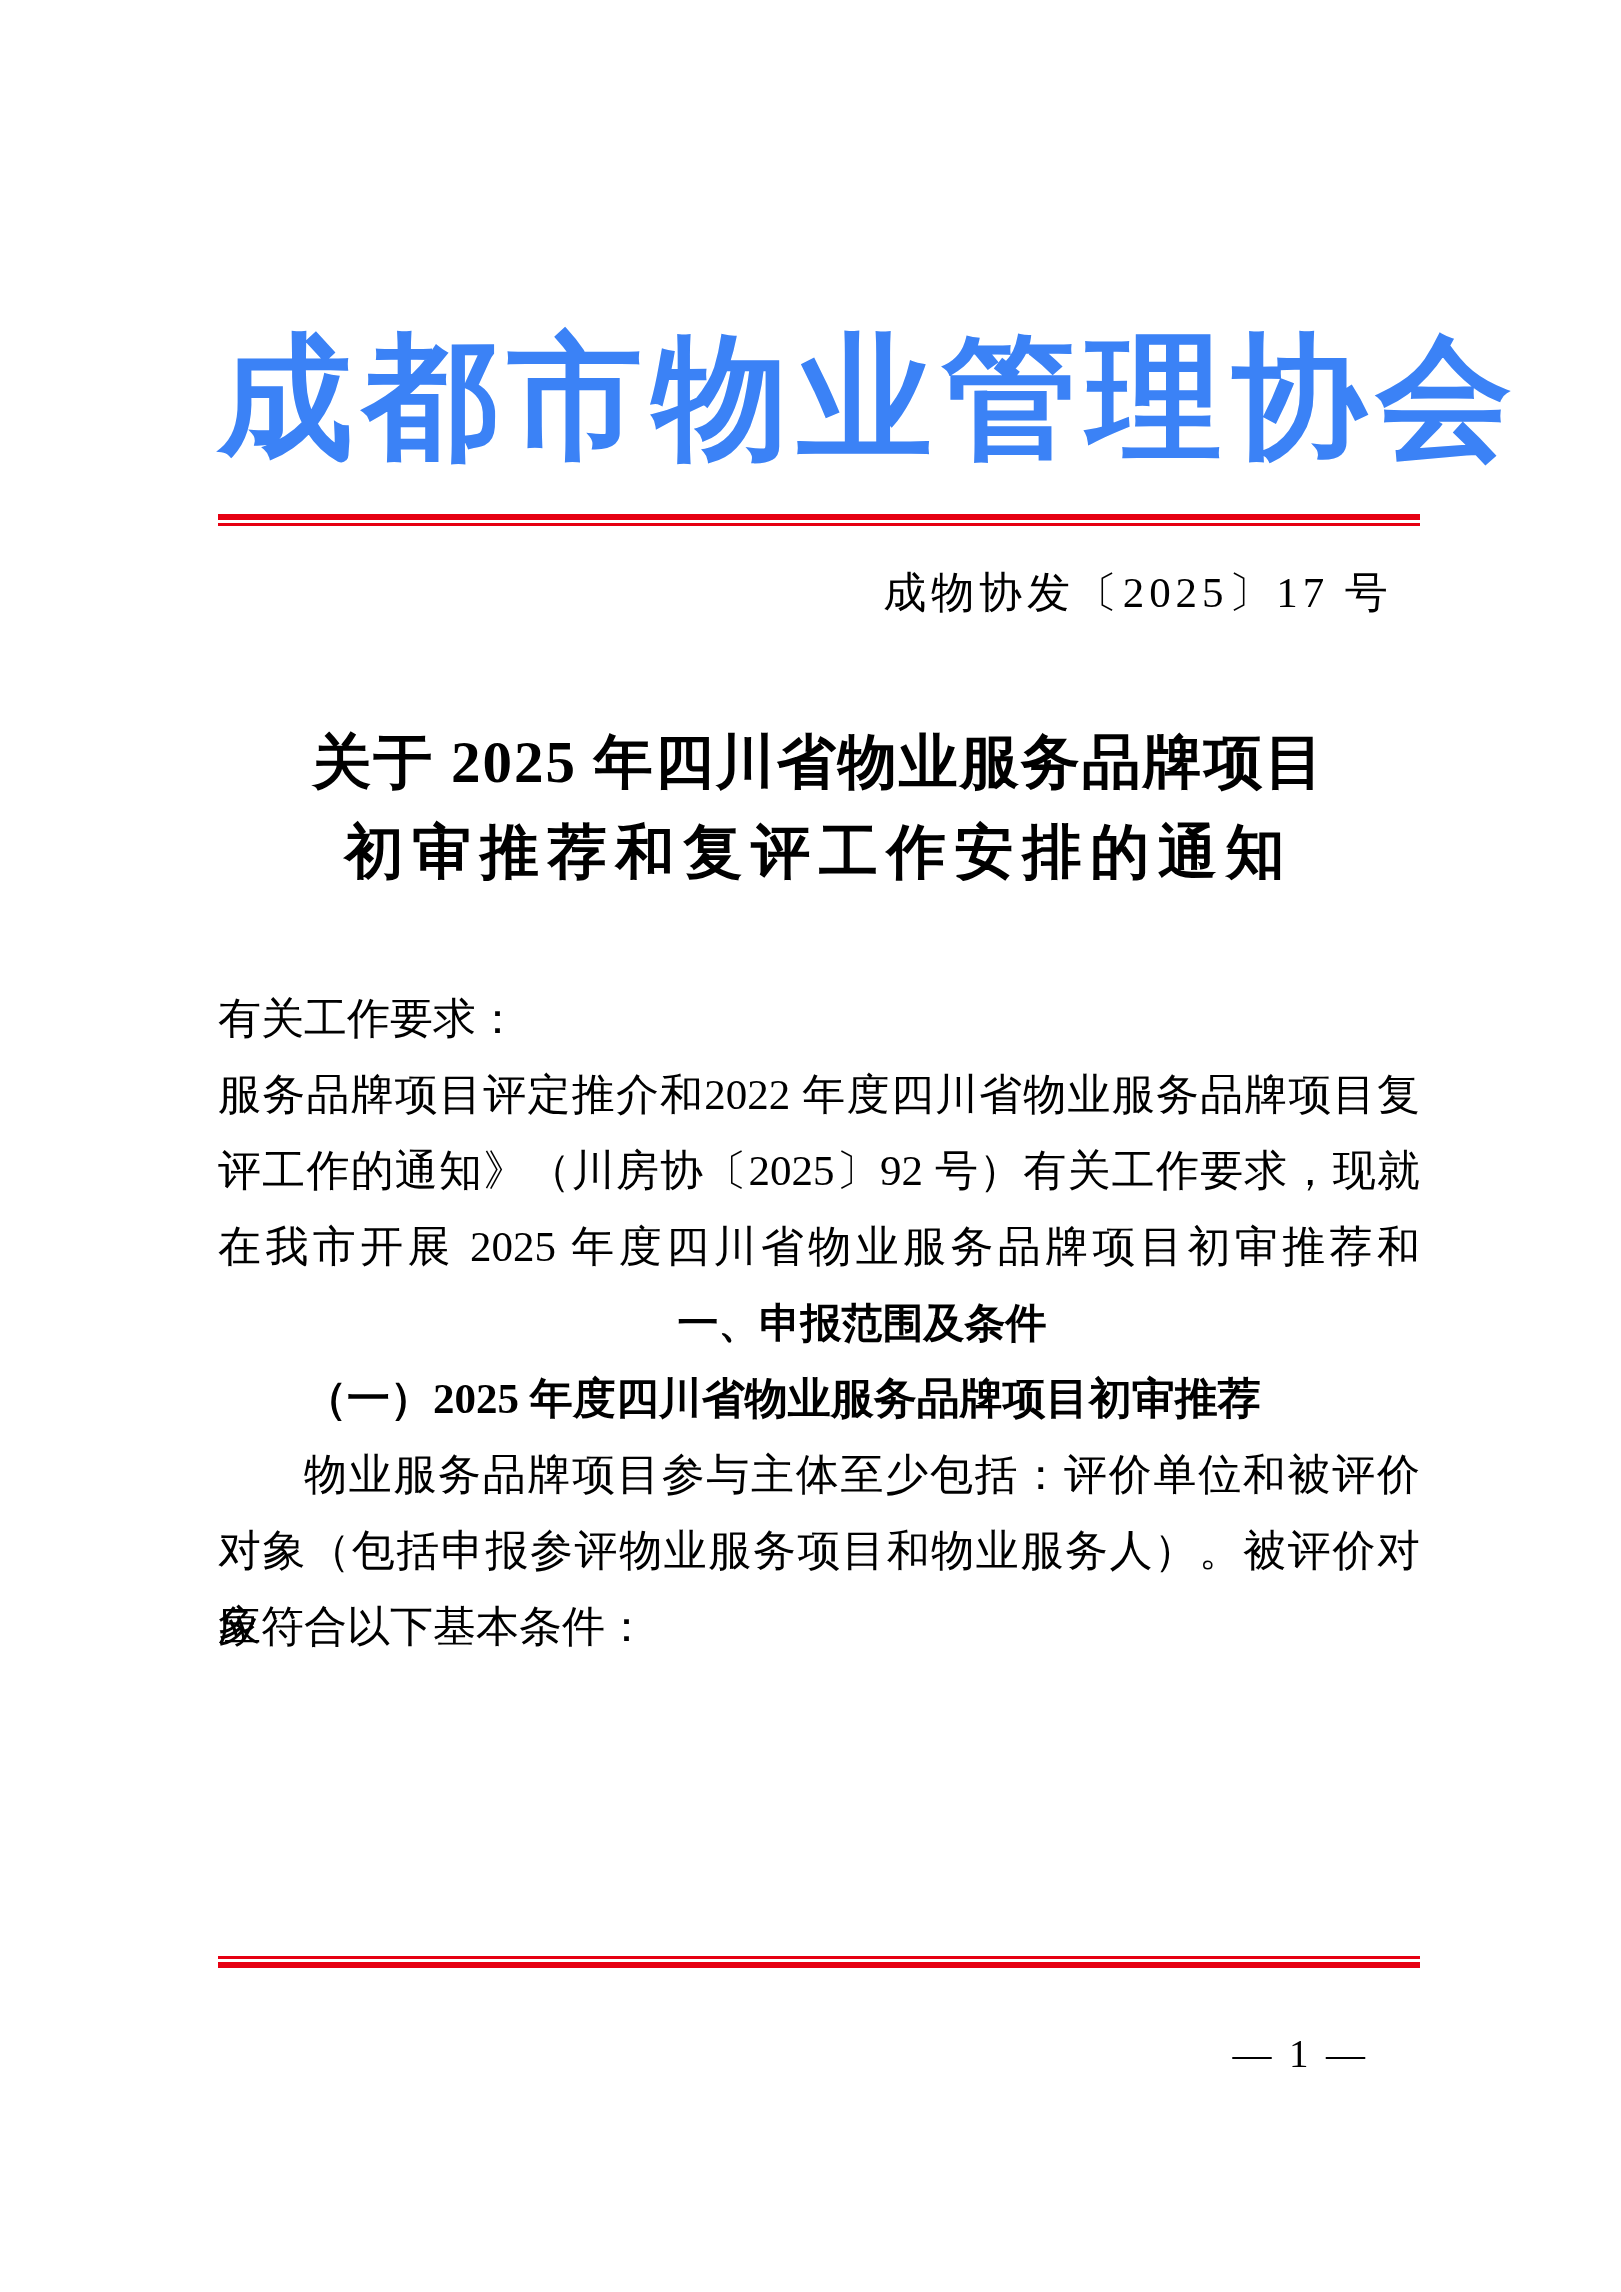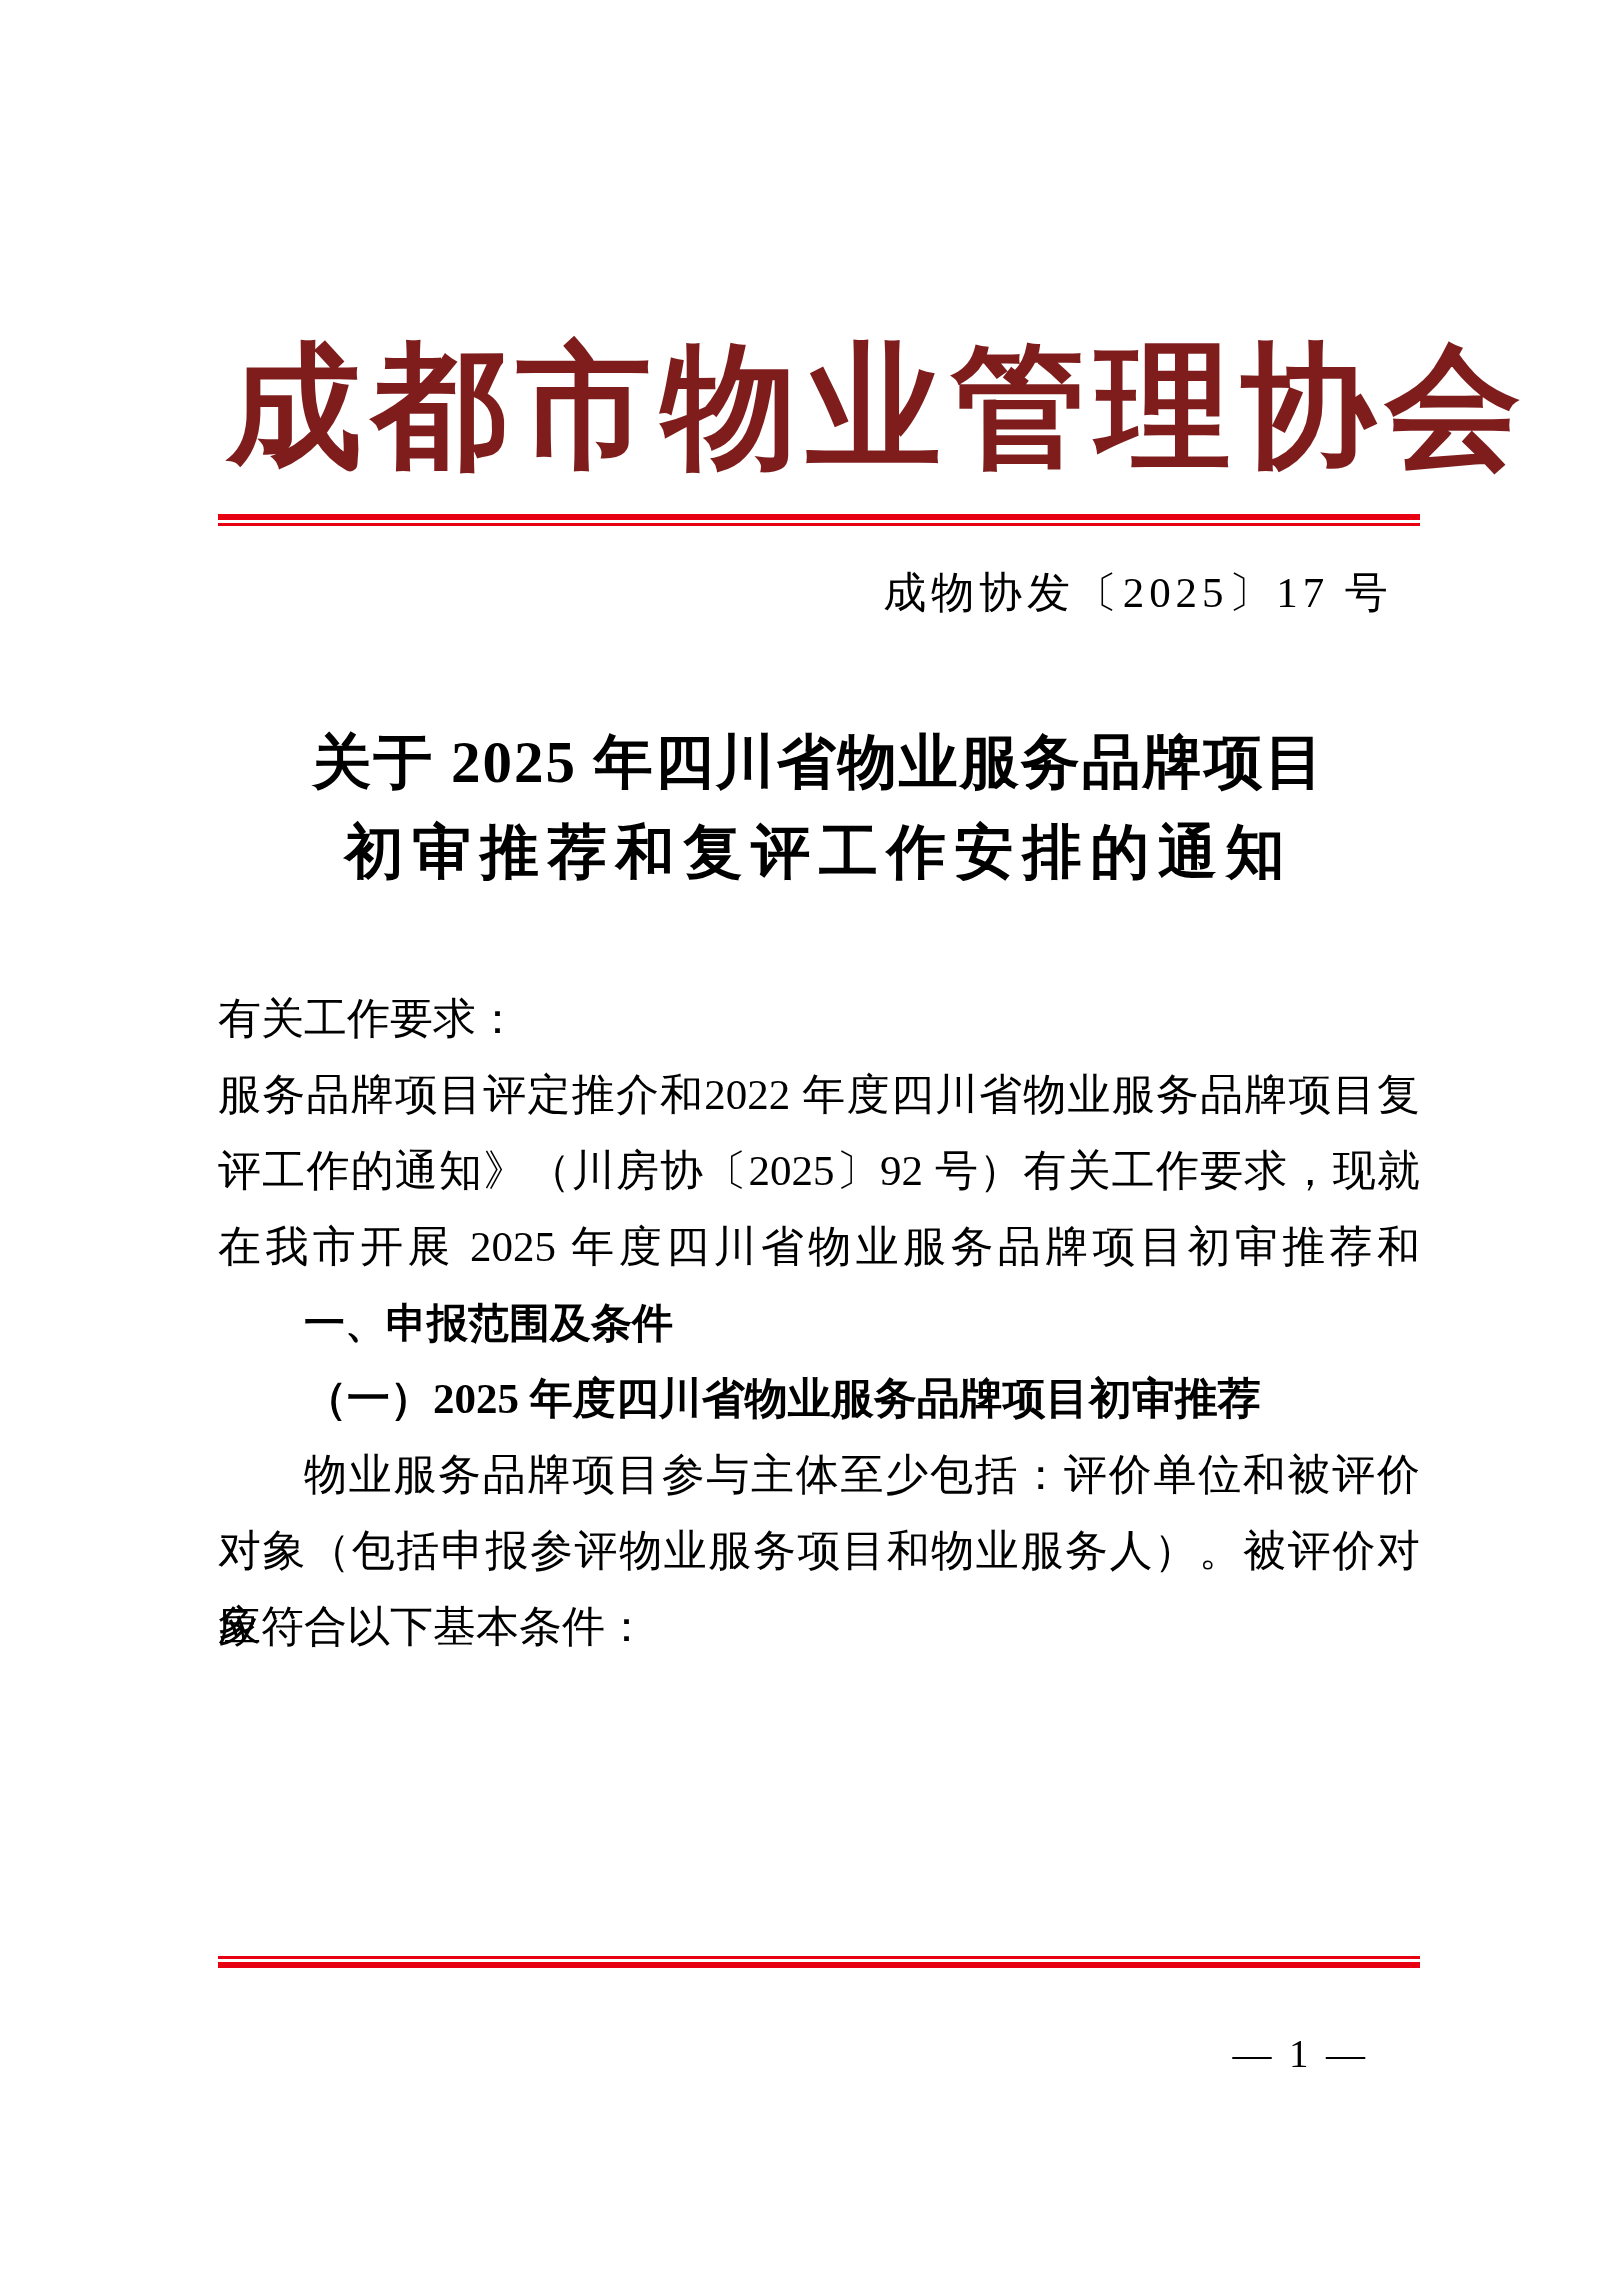--- a/index.html
+++ b/index.html
@@ -22,28 +22,28 @@
     top: 0;
     width: 1202px;
     height: 100%;
   }
   
   .org-title {
     position: absolute;
     top: 320px;
     left: 0;
     width: 100%;
-    margin: 9px;
+    margin: 0;
     text-align: center;
     font-family: "Liberation Serif", "DejaVu Serif", serif;
     font-weight: 900;
     font-size: 135px;
     line-height: 157px;
     letter-spacing: 9.8px;
-    color: #7f1d1d;
+    color: #3b82f6;
     white-space: nowrap;
   }
   .rule-top { position: absolute; top: 514px; left: 0; width: 100%; }
   .rule-top .bar-thick { height: 5.9px; background: #e60012; }
   .rule-top .bar-thin  { height: 2.9px; background: #e60012; margin-top: 2.9px; }
   .rule-bottom { position: absolute; top: 1956px; left: 0; width: 100%; }
   .rule-bottom .bar-thin  { height: 2.9px; background: #e60012; }
   .rule-bottom .bar-thick { height: 5.9px; background: #e60012; margin-top: 2.9px; }
 
   
@@ -92,20 +92,21 @@
   .just {
     text-align: justify;
     text-align-last: justify;
     -moz-text-align-last: justify;
   }
   .ind { padding-left: 86px; }
   .hei {
     font-family: "DejaVu Sans", "Liberation Sans", sans-serif;
     font-weight: bold;
     font-size: 41px;
+    text-align: center;
   }
   .bold-song { font-weight: bold; }
 
   
   .page-number {
     position: absolute;
     top: 2029px;
     left: 0;
     width: 100%;
     box-sizing: border-box;

